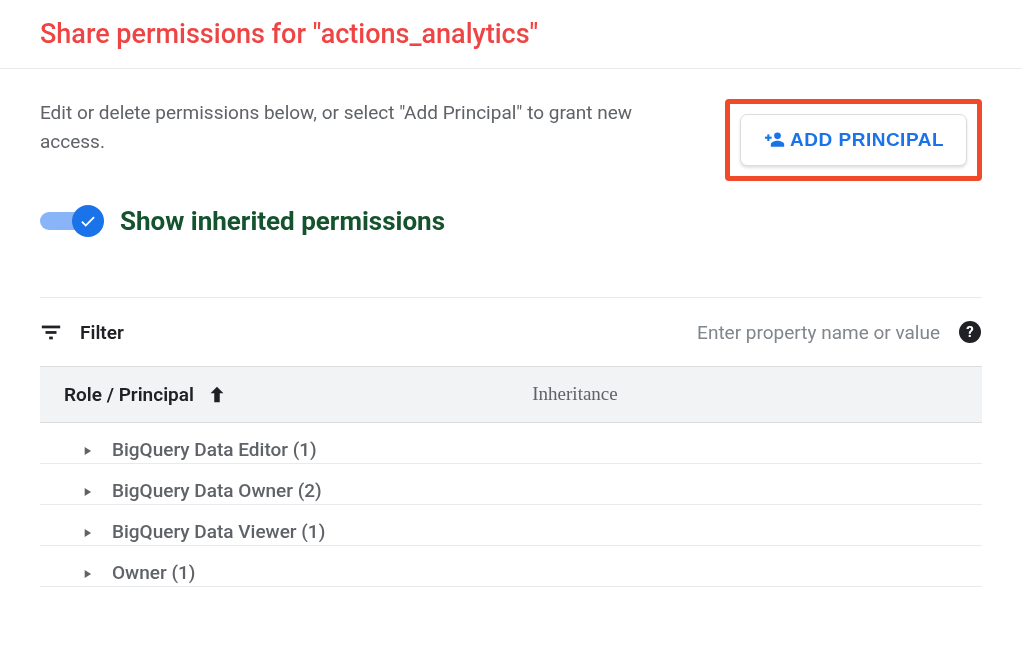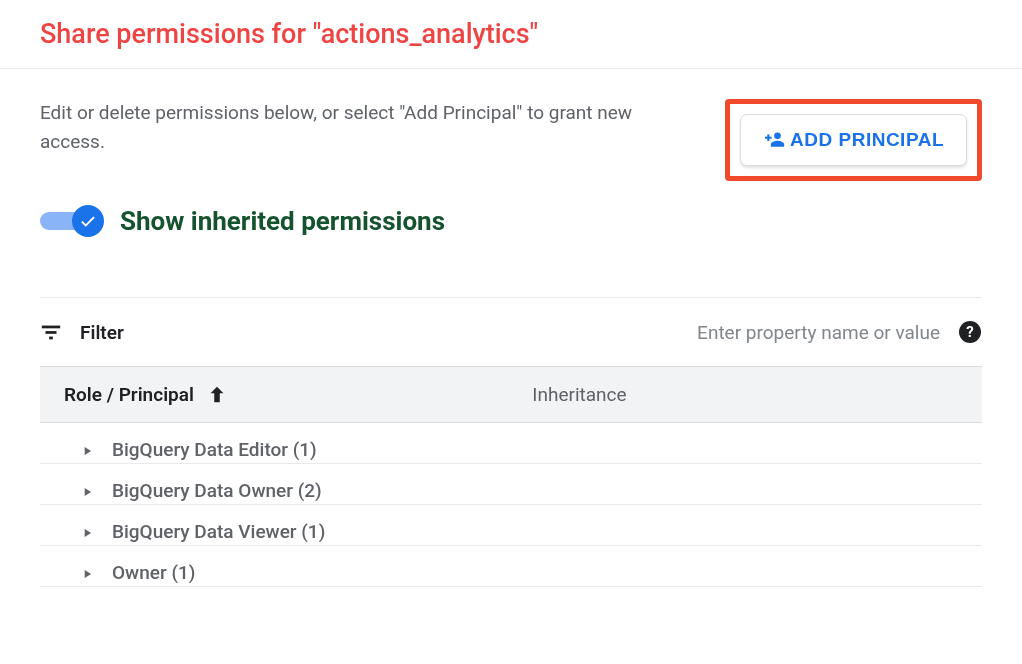--- a/index.html
+++ b/index.html
@@ -157,20 +157,21 @@
       align-items: center;
       gap: 12px;
       font-size: 19px;
       font-weight: 600;
       color: #202124;
     }
     .col-inheritance {
       flex: 1;
       font-size: 19px;
       color: #5f6368;
+      font-family: Liberation Serif, serif;
     }
     .sort-icon {
       width: 22px;
       height: 22px;
     }
     .table-row {
       display: flex;
       align-items: center;
       padding: 15px 24px 2px 40px;
       border-bottom: 1px solid #e8eaed;

